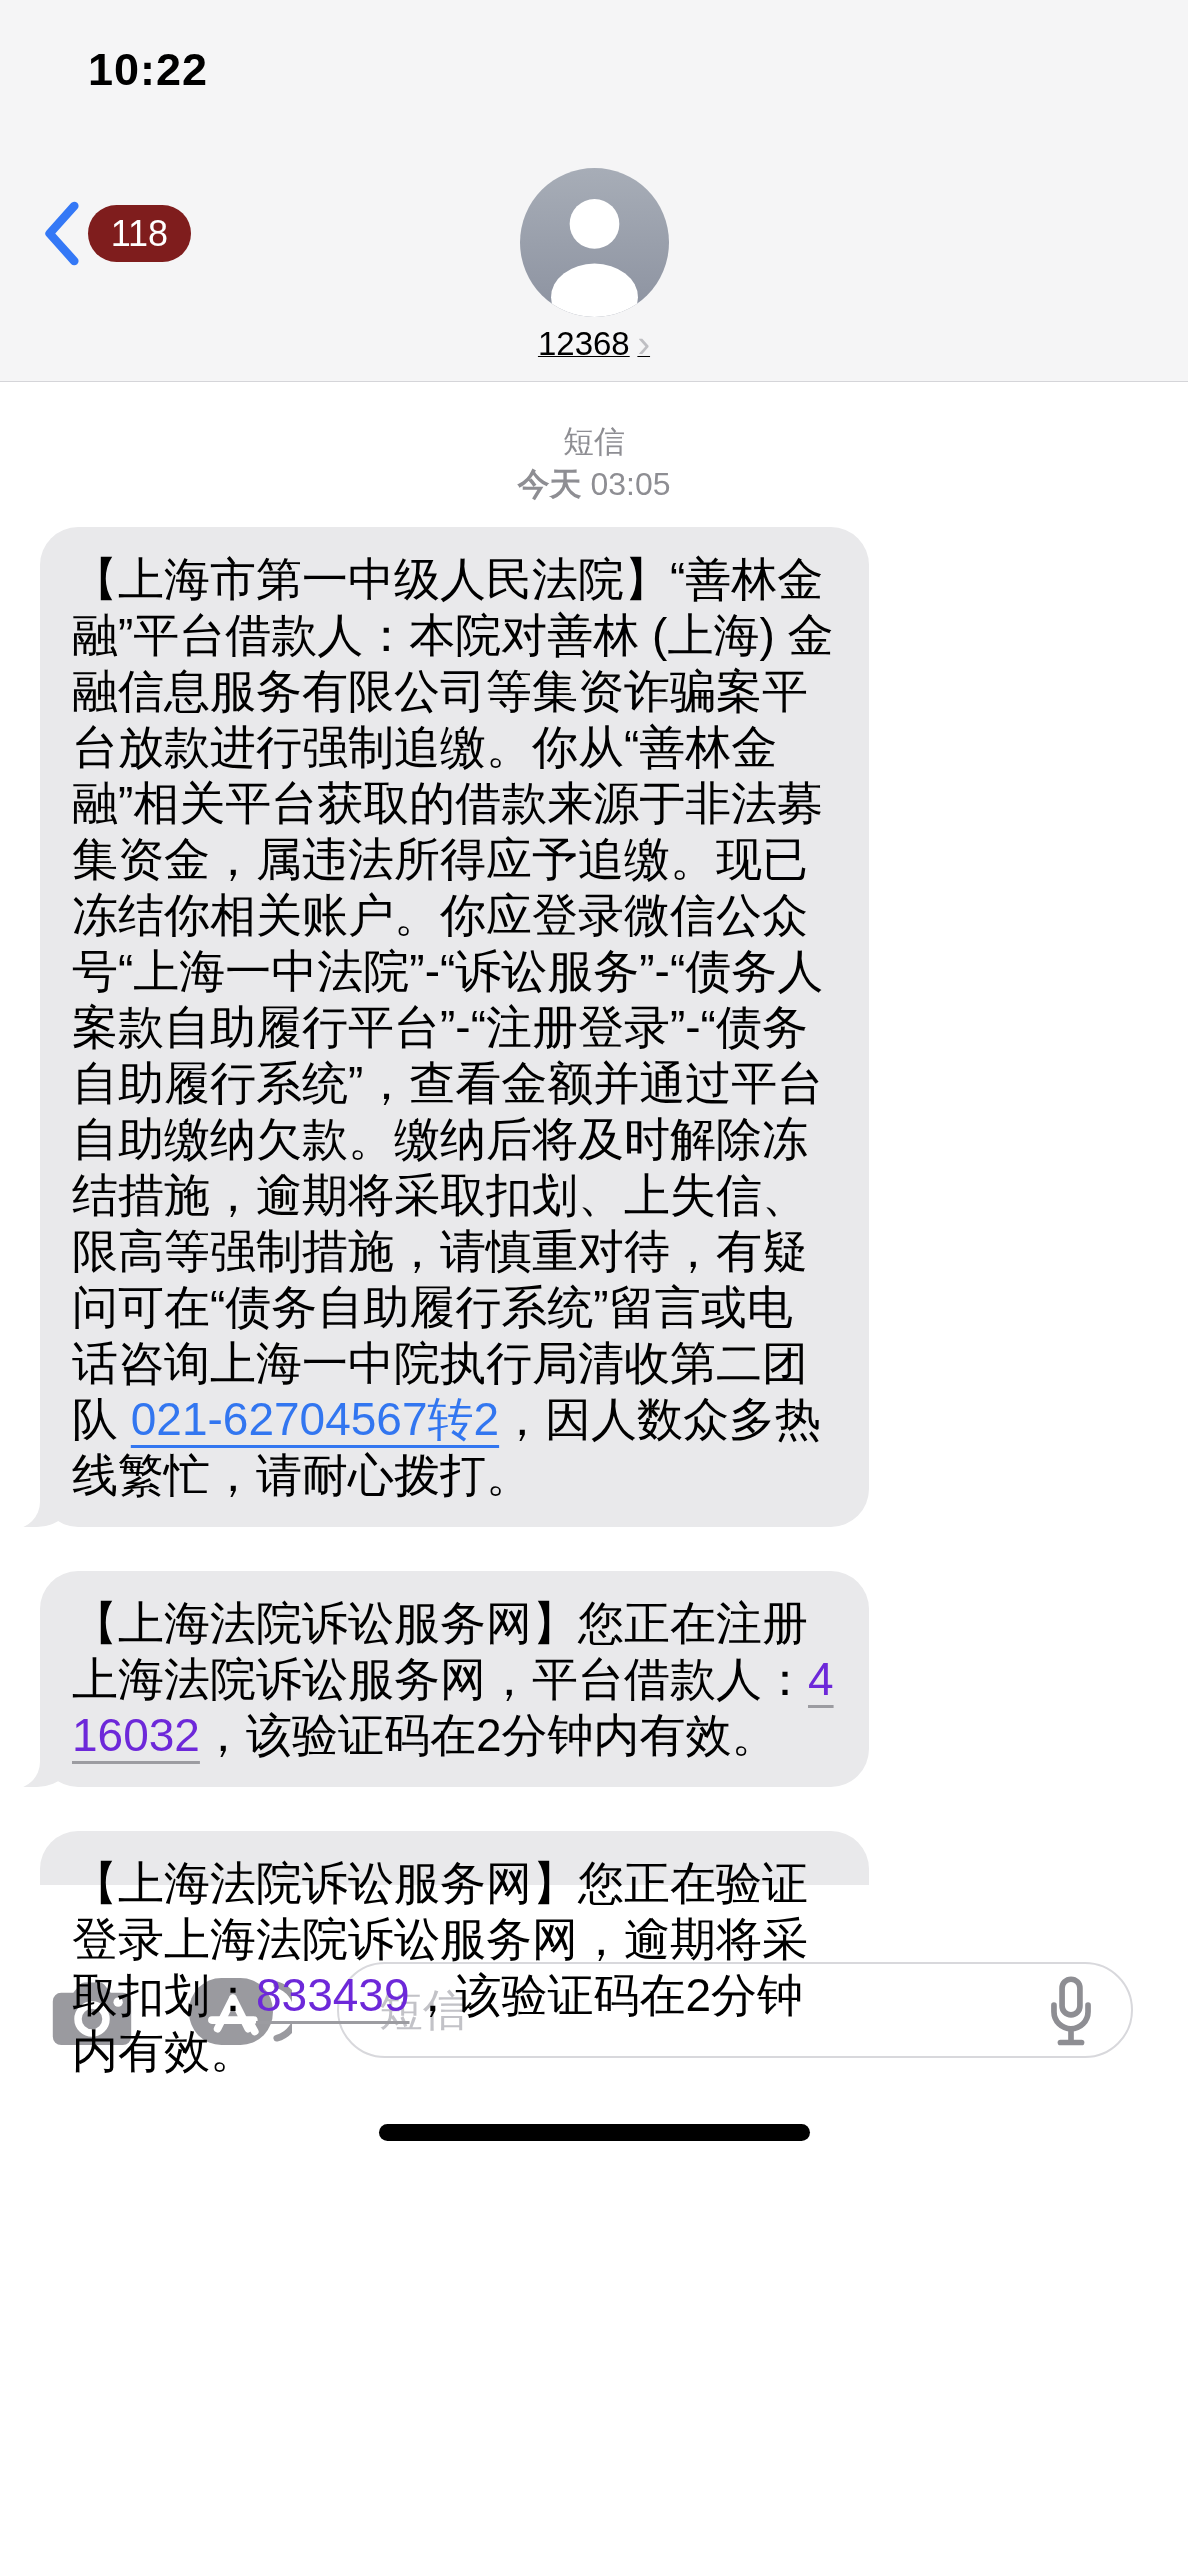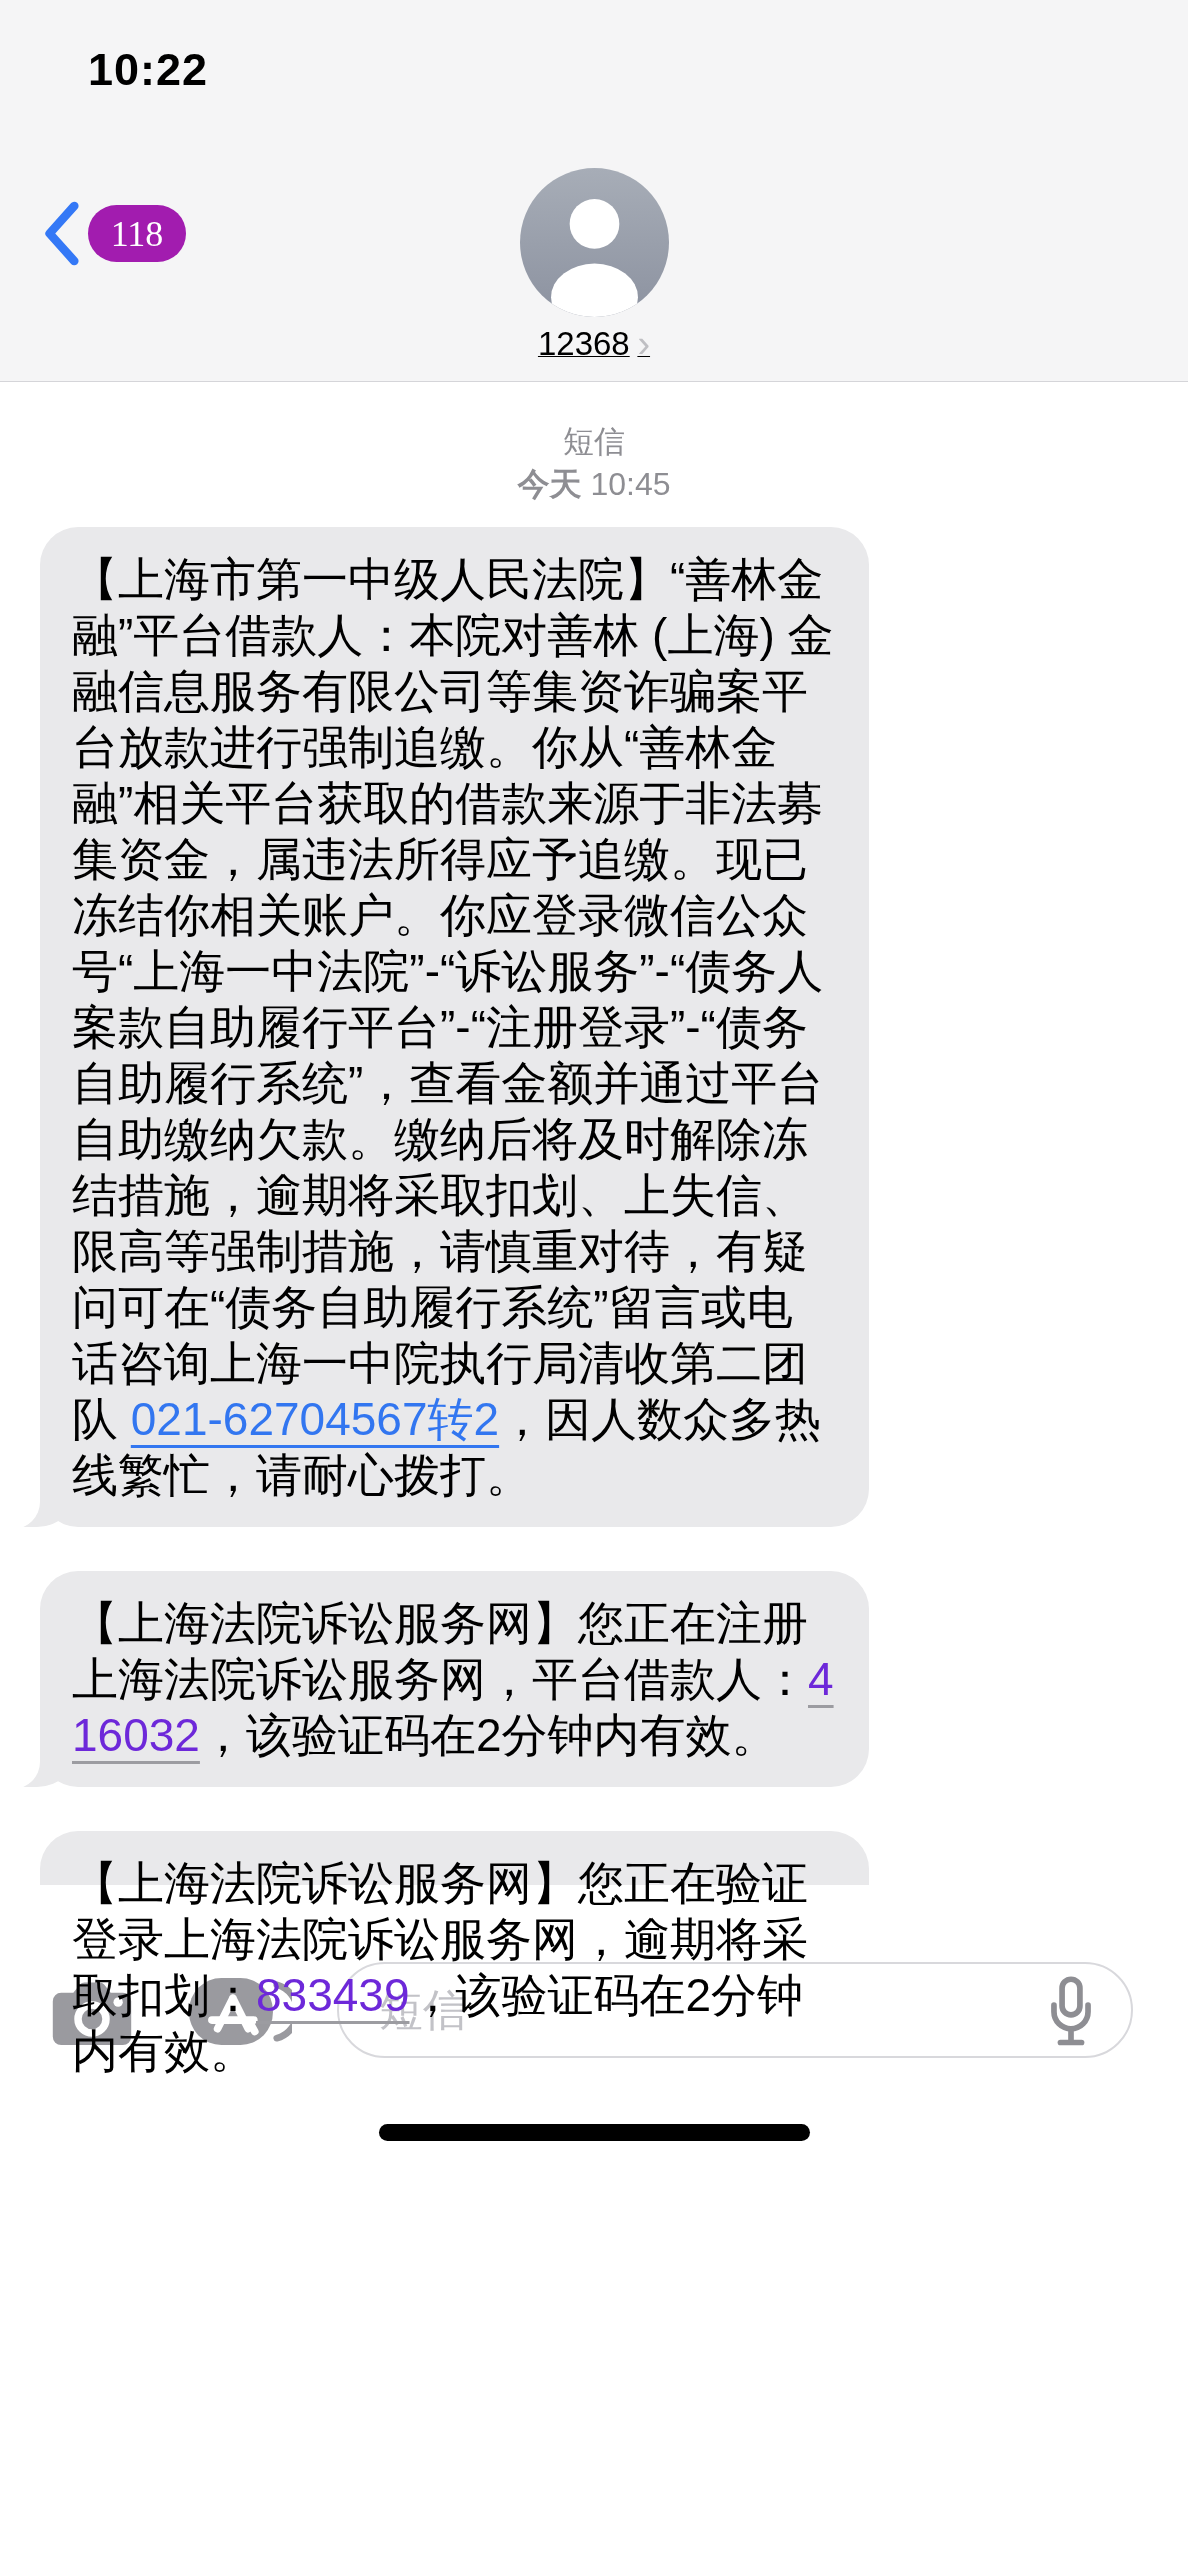--- a/index.html
+++ b/index.html
@@ -7,23 +7,23 @@
   .screen { position:relative; width:1188px; height:2164px; background:#ffffff; overflow:hidden; }
 
   
   .header { position:absolute; top:0; left:0; width:100%; height:382px;
             background:#f5f5f6; border-bottom:1.9px solid #d5d5d9; }
 
   .time { position:absolute; left:88px; top:44px; font-size:45px; font-weight:700; color:#000; letter-spacing:1px; }
   .status-icons { position:absolute; right:0; top:0; }
 
   .back-button { position:absolute; left:42px; top:201px; display:flex; align-items:center; cursor:pointer; }
-  .badge { margin-left:7.7px; height:57px; min-width:88px; padding:0 23px; background:#a21caf;
+  .badge { margin-left:7.7px; height:57px; min-width:88px; padding:0 23px; background:#7f1d1d;
            border-radius:29px; display:flex; align-items:center; justify-content:center;
-           color:#fff; font-size:36px;font-family:Liberation Serif, serif; }
+           color:#fff; font-size:36px; }
   .avatar-wrap { position:absolute; left:520px; top:168px; width:149px; height:149px; }
   .contact-row { position:absolute; top:323px; left:0; width:100%; text-align:center;text-decoration:underline; }
   .contact-name { font-size:33px; color:#000; }
   .disclosure { font-size:38px; color:#bfbfc3; margin-left:7.7px; vertical-align:-1.9px; }
 
   
   .chat { position:absolute; top:384px; left:0; width:100%; padding-top:38px; }
   .meta { text-align:center; color:#8e8e93; }
   .meta .service { font-size:31px; line-height:40px; }
   .meta .when { font-size:32px; line-height:44px; }
@@ -100,21 +100,21 @@
     <div class="contact-row">
       <span class="contact-name">12368</span><span class="disclosure">›</span>
     </div>
   </div>
 
   <div class="chat">
     <div class="meta">
       <div class="service">短信</div>
       <div class="when">
         <span class="d">今天</span>
-        <span class="t">10:45</span>
+        <span class="t">03:05</span>
       </div>
     </div>
 
     <div class="bubbles">
       <div class="bubble">
         <div class="inner"><span class="seg-text">【上海市第一中级人民法院】“善林金融”平台借款人：本院对善林 (上海) 金融信息服务有限公司等集资诈骗案平台放款进行强制追缴。你从“善林金融”相关平台获取的借款来源于非法募集资金，属违法所得应予追缴。现已冻结你相关账户。你应登录微信公众号“上海一中法院”-“诉讼服务”-“债务人案款自助履行平台”-“注册登录”-“债务自助履行系统”，查看金额并通过平台自助缴纳欠款。缴纳后将及时解除冻结措施，逾期将采取扣划、上失信、限高等强制措施，请慎重对待，有疑问可在“债务自助履行系统”留言或电话咨询上海一中院执行局清收第二团队 </span><span class="seg-link">021-62704567转2</span><span class="seg-text">，因人数众多热线繁忙，请耐心拨打。</span></div>
       </div>
       <div class="bubble">
         <div class="inner"><span class="seg-text">【上海法院诉讼服务网】您正在注册上海法院诉讼服务网，平台借款人：</span><span class="seg-code">416032</span><span class="seg-text">，该验证码在2分钟内有效。</span></div>
       </div>

